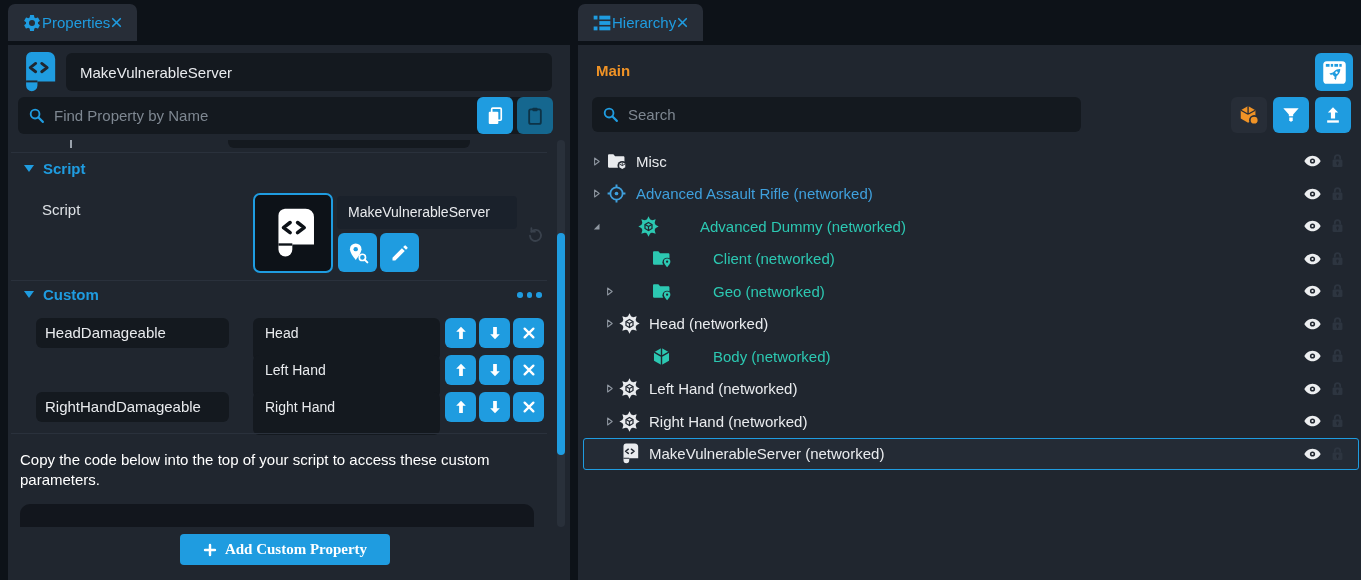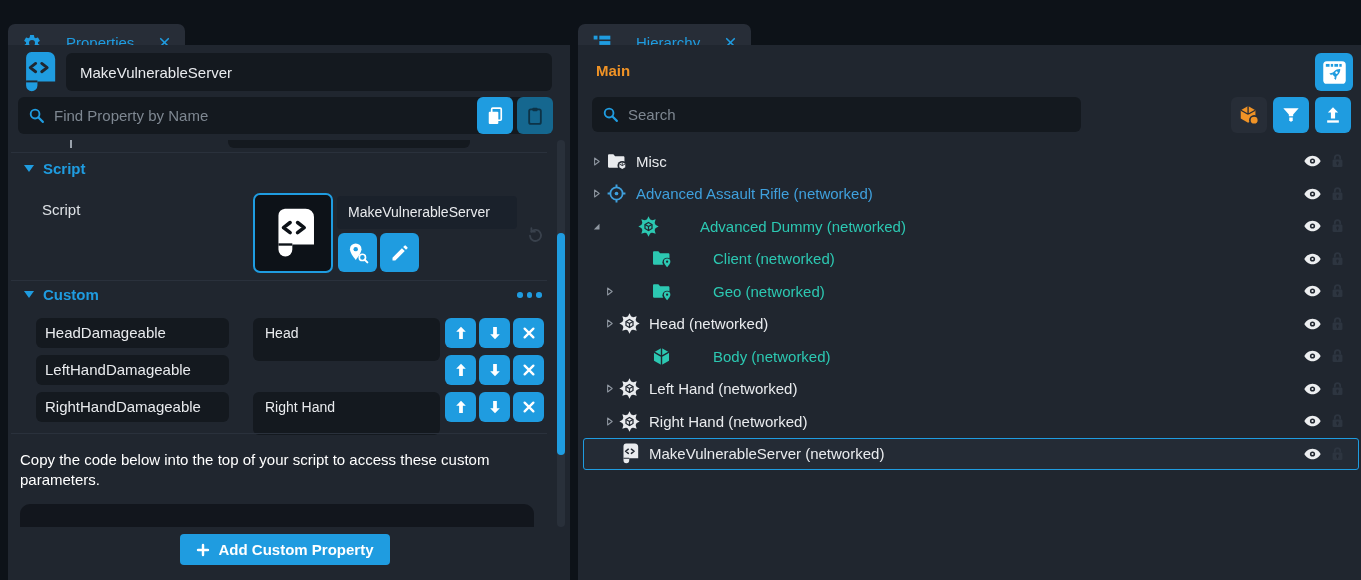--- a/index.html
+++ b/index.html
@@ -7,22 +7,22 @@
     --nodeblue:#3fa0dd; --page:#0d1218; --panel:#20262f; --tabbg:#272d37;
     --input:#14191f; --chip:#1a212b; --white:#e9ebee; --muted:#7e8791;
     --divider:#2a313c; --ink:#20262f;
   }
   *{margin:0;padding:0;box-sizing:border-box;}
   html,body{width:1361px;height:580px;}
   body{background:var(--page);font-family:"Liberation Sans",sans-serif;position:relative;overflow:hidden;}
   .icon{display:inline-block;line-height:0;}
   .icon svg{width:100%;height:100%;display:block;}
   
-  .tab{position:absolute;top:24px;height:37px;background:var(--tabbg);border-radius:7px 7px 0 0;
-       display:flex;align-items:center;padding:0 14px;gap:24px;}
+  .tab{position:absolute;top:4px;height:37px;background:var(--tabbg);border-radius:7px 7px 0 0;
+       display:flex;align-items:center;padding:0 14px;gap:0;}
   .tab-left{left:8px;}
   .tab-right{left:578px;}
   .tab-label{color:var(--accent);font-size:15px;}
   .i-tab{width:20px;height:20px;color:var(--accent);}
   .i-close{width:13px;height:13px;color:var(--accent);}
   
   .panel{position:absolute;top:45px;height:535px;background:var(--panel);}
   .panel-left{left:8px;width:562px;}
   .panel-right{left:578px;width:783px;}
   
@@ -73,21 +73,21 @@
   .cr-value{position:absolute;left:217px;top:0;width:187px;height:43px;background:var(--input);border-radius:6px;
             color:var(--white);font-size:14px;line-height:30px;padding-left:12px;}
   .cr-btn{top:0;width:31px;height:30px;}
   .cr-up{left:409px;} .cr-down{left:443px;} .cr-del{left:477px;}
   .help-text{position:absolute;left:12px;top:310px;width:508px;color:#ffffff;font-size:15px;line-height:20px;}
   .code-box{position:absolute;left:12px;top:364px;width:514px;height:40px;background:#12161d;border-radius:10px 10px 0 0;}
   .scroll-track{position:absolute;left:549px;top:95px;width:8px;height:387px;background:#29303a;border-radius:4px;}
   .scroll-thumb{position:absolute;left:0;top:93px;width:8px;height:222px;background:var(--accent);border-radius:4px;cursor:pointer;}
   .panel-footer{position:absolute;left:0;top:482px;width:562px;height:53px;background:var(--panel);}
   .add-btn{position:absolute;left:172px;top:7px;width:210px;height:31px;background:var(--accent);border:none;border-radius:4px;
-           color:#fff;font-size:15px;font-weight:bold;font-family:Liberation Sans, sans-serif;
+           color:#fff;font-size:15px;font-weight:bold;font-family:Liberation Serif, serif;
            display:flex;align-items:center;justify-content:center;gap:8px;cursor:pointer;}
   
   .scene-name{position:absolute;left:18px;top:17px;color:var(--orange);font-size:15px;font-weight:bold;}
   .launch-btn{left:737px;top:8px;width:38px;height:38px;}
   .cube-btn{left:653px;top:52px;width:36px;height:36px;background:var(--tabbg);color:var(--orange);}
   .filter-btn{left:695px;top:52px;width:36px;height:36px;}
   .upload-btn{left:737px;top:52px;width:36px;height:36px;}
   #tree{position:absolute;left:5px;top:100px;width:776px;}
   .tree-row{position:relative;display:flex;align-items:center;height:32.5px;width:100%;
             border:1.5px solid transparent;border-radius:3px;cursor:pointer;}
@@ -226,21 +226,21 @@
           </div>
           <div class="sq-btn cr-btn cr-del ink-accent">
             <span class="icon i14">
               <svg viewBox="0 0 24 24">
                 <path d="M4.5 4.5l15 15M19.5 4.5l-15 15" stroke="currentColor" stroke-width="4" stroke-linecap="round"></path>
               </svg>
             </span>
           </div>
         </div>
         <div class="custom-row">
-          <div class="cr-name">LeftHandDamageable</div>
+          <div class="cr-value">Left Hand</div>
           <div class="sq-btn cr-btn cr-up ink-accent">
             <span class="icon i16">
               <svg viewBox="0 0 24 24">
                 <path fill="currentColor" d="M12 2.8l7.2 7.2h-4.4v11h-5.6v-11H4.8z"></path>
               </svg>
             </span>
           </div>
           <div class="sq-btn cr-btn cr-down ink-accent">
             <span class="icon i16">
               <svg viewBox="0 0 24 24">

